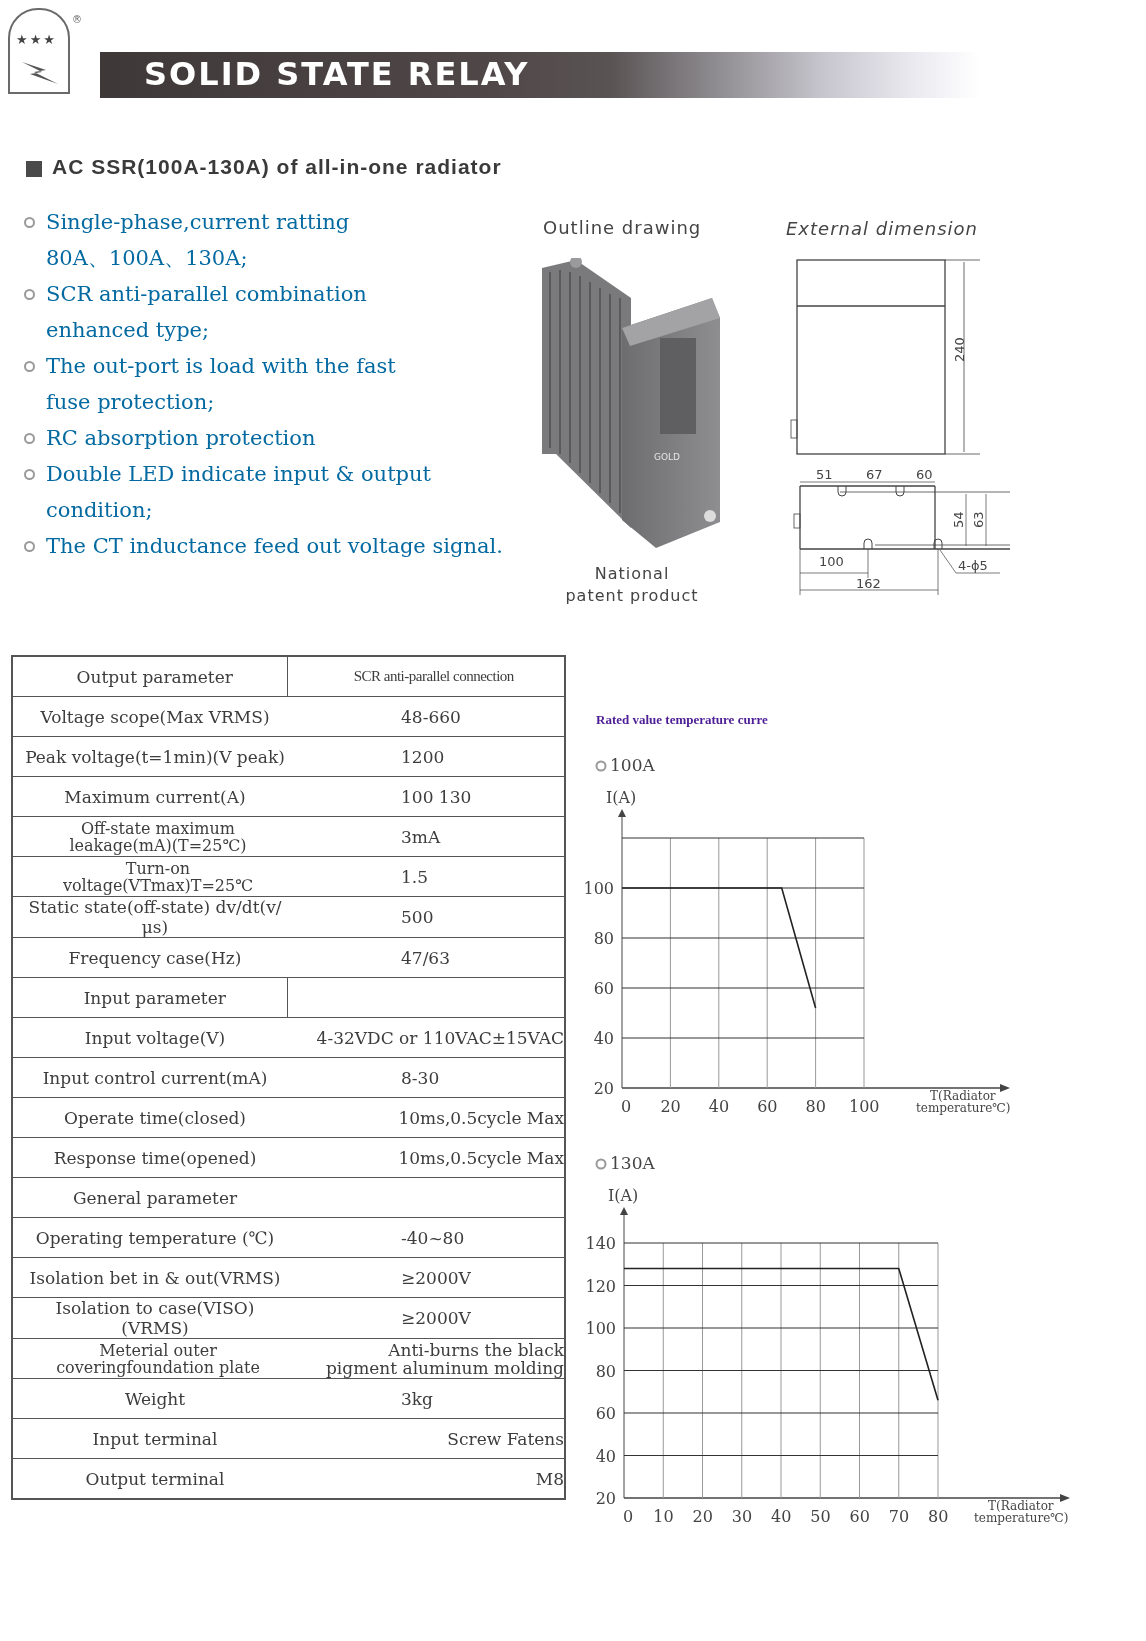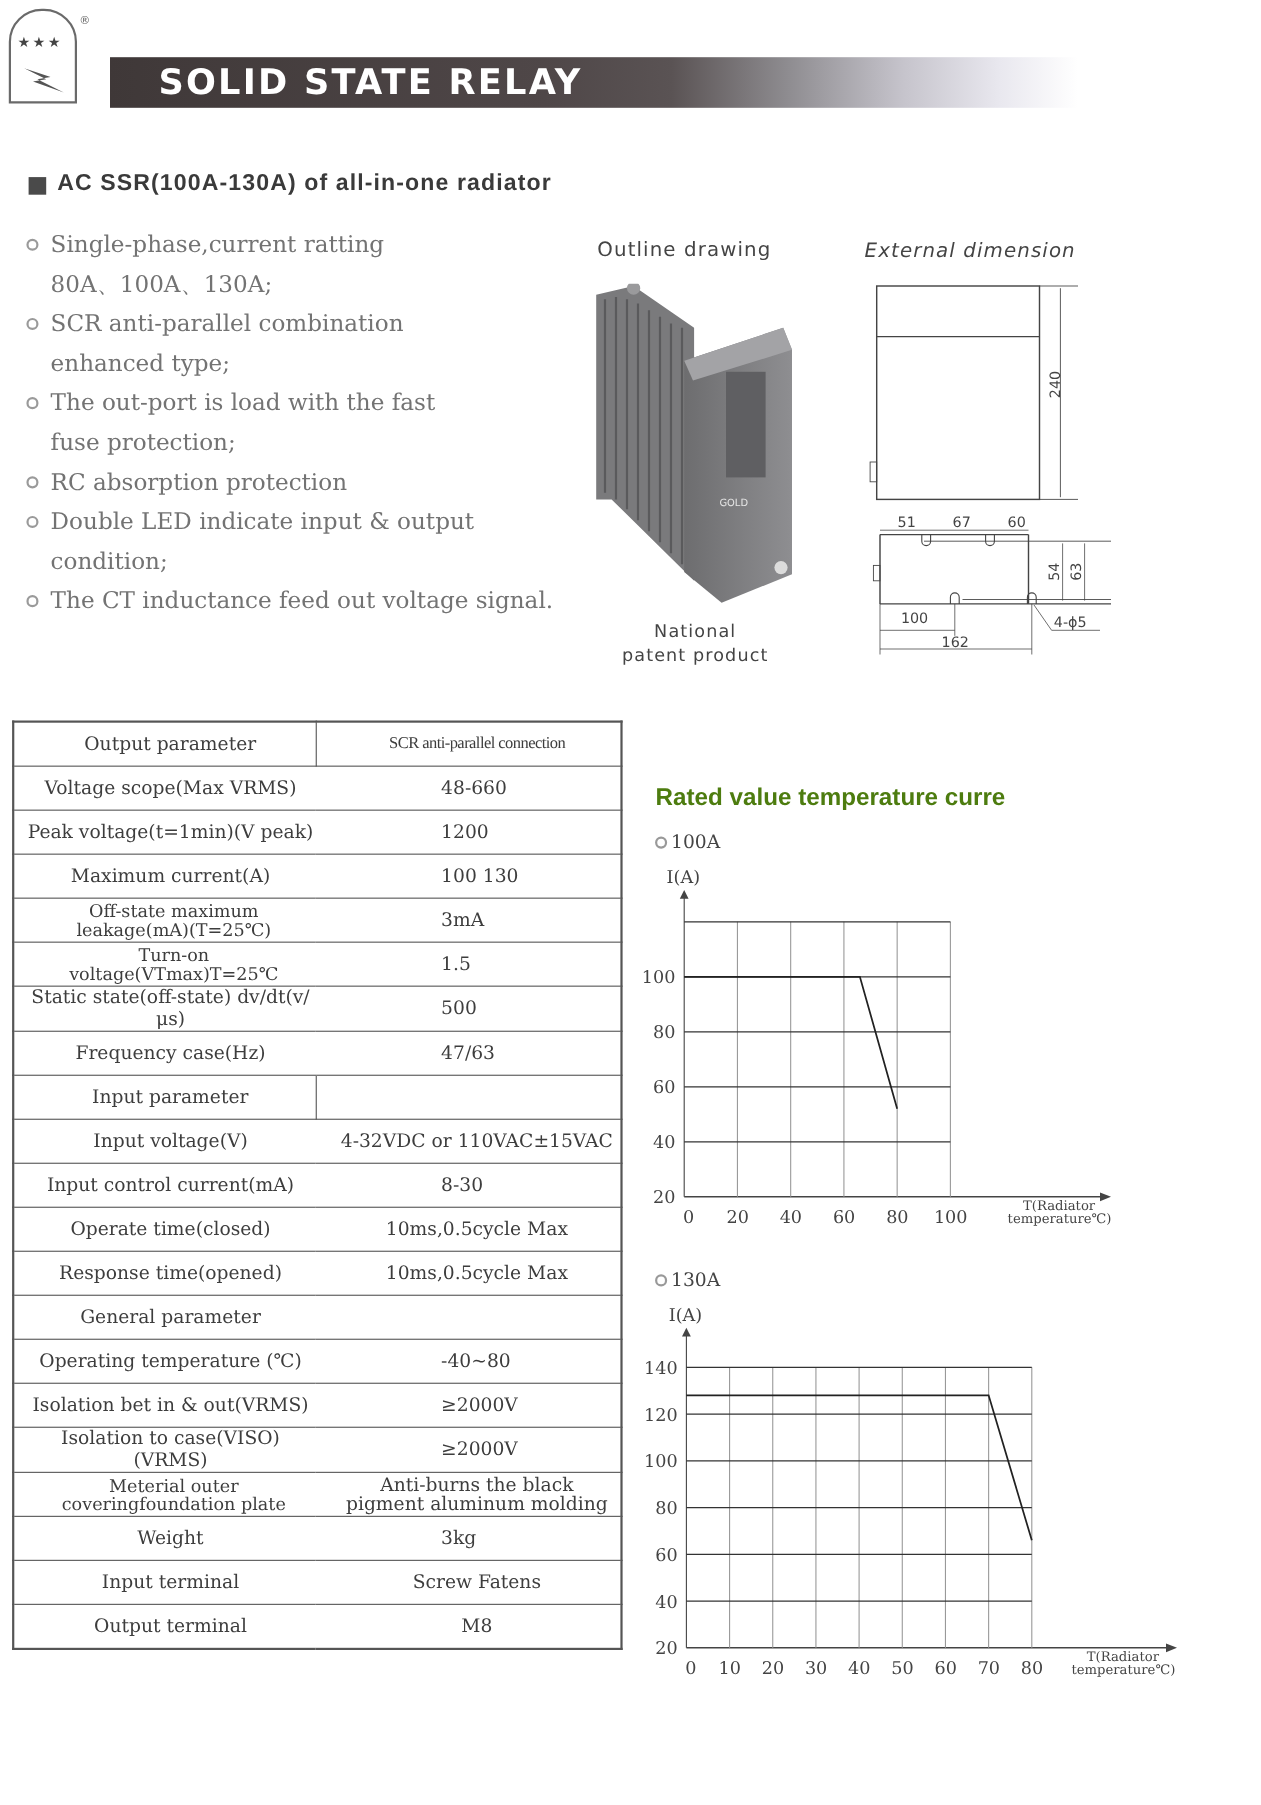--- a/index.html
+++ b/index.html
@@ -14,21 +14,21 @@
   .banner { left:100px; top:52px; width:880px; height:46px;
     background:linear-gradient(90deg,#3f3838 0%,#4f4748 45%,#5a5354 58%,#8e8c90 70%,#c6c4cc 82%,#e9e8ef 92%,#ffffff 100%); }
   .banner-title { left:144px; top:55px; font-family:"DejaVu Sans", sans-serif; font-weight:bold; font-size:32px; letter-spacing:2px; color:#ffffff; }
 
   
   .sec-square { left:26px; top:161px; width:16px; height:16px; background:#4a4a4a; }
   .sec-title { left:52px; top:155px; font-family:Liberation Sans, sans-serif; font-weight:bold; font-size:21px; letter-spacing:1px; color:#3a3a3a; }
 
   
   .feat { left:22px; top:204px; width:520px; }
-  .feat-item { position:relative; padding-left:24px; font-size:21px; line-height:36px; color:#737373; }
+  .feat-item { position:relative; padding-left:24px; font-size:21px; line-height:36px; color:#0369a1; }
   .feat-item .bullet { position:absolute; left:2px; top:13px; width:7px; height:7px; border:2px solid #9a9a9a; border-radius:50%; }
 
   
   .outline-title { left:543px; top:217px; font-family:"DejaVu Sans", sans-serif; font-size:18px; letter-spacing:1px; color:#444; }
   .product { left:536px; top:258px; }
   .patent { left:556px; top:563px; width:152px; text-align:center; font-family:"DejaVu Sans", sans-serif; font-size:16px; line-height:22px; letter-spacing:1px; color:#444; }
 
   
   .ext-title { left:786px; top:218px; font-family:"DejaVu Sans", sans-serif; font-size:18px; letter-spacing:1px; color:#444;font-style:italic; }
   .dim { left:780px; top:250px; }
@@ -37,24 +37,24 @@
   
   .spec { left:11px; top:655px; width:555px; border-collapse:collapse; border:2px solid #555; }
   .spec td { border-top:1.5px solid #555; border-bottom:1.5px solid #555; height:39px; padding:0; font-size:17px; color:#3d3d3d; vertical-align:middle; }
   .spec td.lbl { padding-left:10px; width:258px;text-align:center; }
   .spec td.val { padding-left:16px; }
   .spec td.val span { display:block; }
   .spec td.two { line-height:17px; font-size:16px; padding-left:16px; }
   .spec td.divided { border-right:1.5px solid #555; }
   .spec .hdr-val { font-size:15px; text-align:center; letter-spacing:-0.5px; font-family:"Liberation Serif", serif; }
   .v-left { padding-left:114px !important; }
-  .v-center { text-align:center; }
-
-  
-  .chart-heading { left:596px; top:712px; font-family:Liberation Sans, sans-serif; font-weight:bold; font-size:22px; color:#4d7c0f; }
+  .v-center { text-align:right; }
+
+  
+  .chart-heading { left:596px; top:712px; font-family:Liberation Serif, serif; font-weight:bold; font-size:13px; color:#4c1d95; }
   .chart-svg { left:570px; }
   .chart-svg text { font-family:"DejaVu Serif", serif; fill:#444; }
 </style>
 </head>
 <body>
 
 <div class="abs logo">
   <span class="stars">★★★</span>
   <svg width="40" height="26" viewBox="0 0 40 26">
     <path d="M2 2 L26 10 L14 12 L38 24 L10 14 L22 12 Z" fill="#555"></path>

